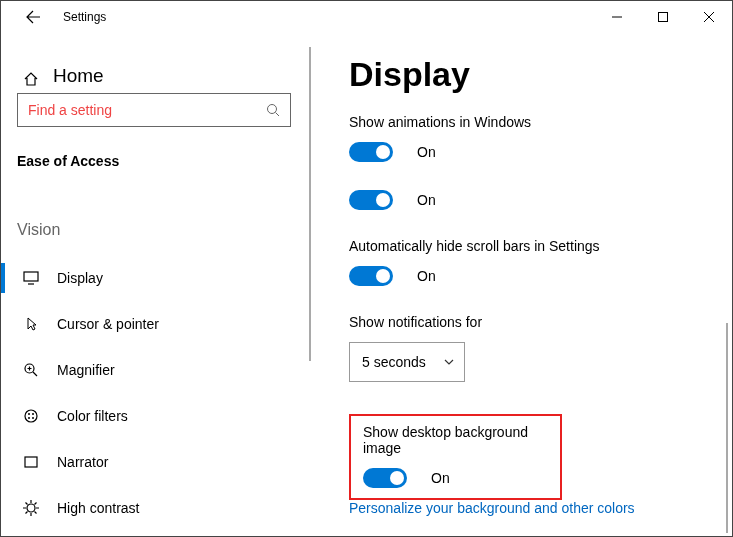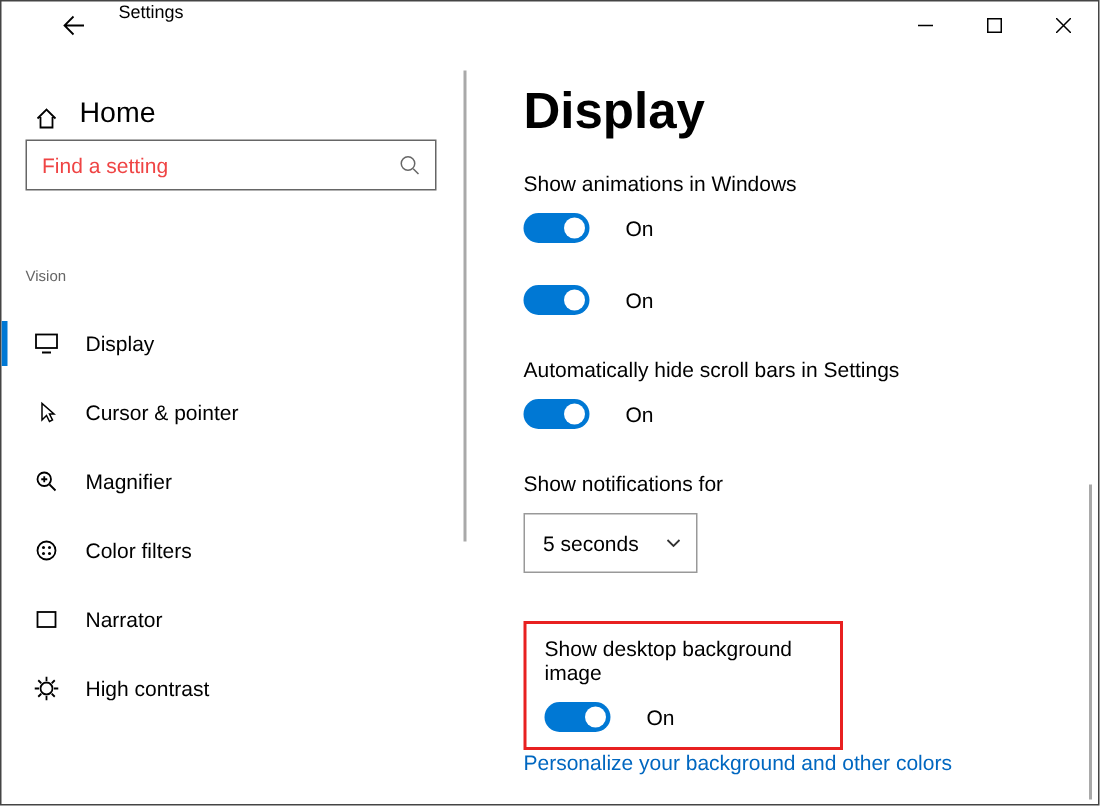--- a/index.html
+++ b/index.html
@@ -11,22 +11,23 @@
     font-size: 14px;
     color: #000;
     background: #fff;
     position: relative;
     overflow: hidden;
     border: 1px solid #444;
   }
   
   .titlebar {
     display:flex;
+    align-items:center;
     height: 32px;
-    padding-left: 38px;
+    padding-left: 22px;
   }
   .titlebar .back { width:20px; display:flex; align-items:center; justify-content:center; }
   .titlebar .app-title { margin-left: 20px; font-size:12px; }
   .win-controls { margin-left:auto; display:flex; }
   .win-controls .ctrl {
     width:46px; height:32px;
     display:flex; align-items:center; justify-content:center;
   }
   .body {
     display:flex;
@@ -56,21 +57,21 @@
     justify-content: space-between;
   }
   .group-header {
     font-weight:600;
     font-size:14px;
     padding: 4px 0 0 16px;
     margin-top: 22px;
   }
   .group-label2 {
     color:#666;
-    font-size:10px;
+    font-size:16px;
     padding-left:16px;
     margin-top: 52px;
   }
   .nav-list { margin-top: 16px; }
   .nav-item {
     display:flex; align-items:center;
     height: 46px;
     padding-left: 22px;
     gap: 18px;
     font-size:14px;
@@ -175,20 +176,21 @@
     </div>
     <div class="search-box">
       <span>Find a setting</span>
       <span>
         <svg width="14" height="14" viewBox="0 0 14 14">
             <circle cx="6" cy="6" r="4.5" stroke="#666" stroke-width="1" fill="none"></circle>
             <path d="M9.5 9.5 L13 13" stroke="#666" stroke-width="1"></path>
           </svg>
       </span>
     </div>
+    <div class="group-header">Ease of Access</div>
     <div class="group-label2">Vision</div>
 
     <div class="nav-list">
       <div class="nav-item active">
         <span class="icon">
           <svg width="16" height="14" viewBox="0 0 16 14">
               <rect x="1" y="1" width="14" height="9" stroke="#000" stroke-width="1.2" fill="none"></rect>
               <path d="M5 13 H11" stroke="#000" stroke-width="1.2"></path>
             </svg>
         </span>

